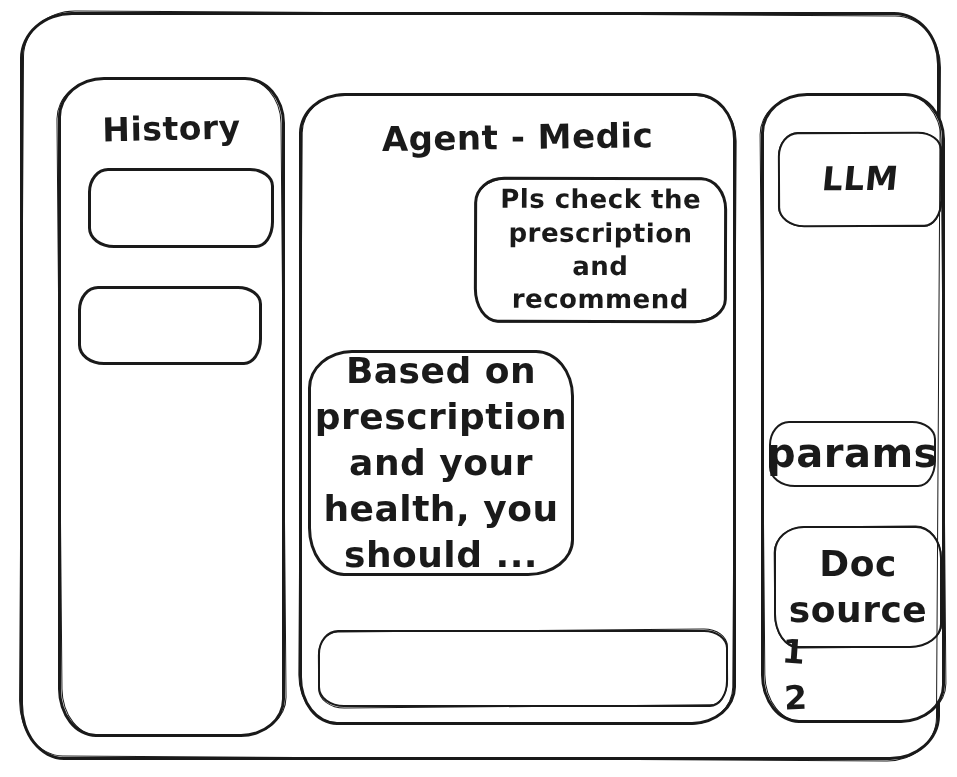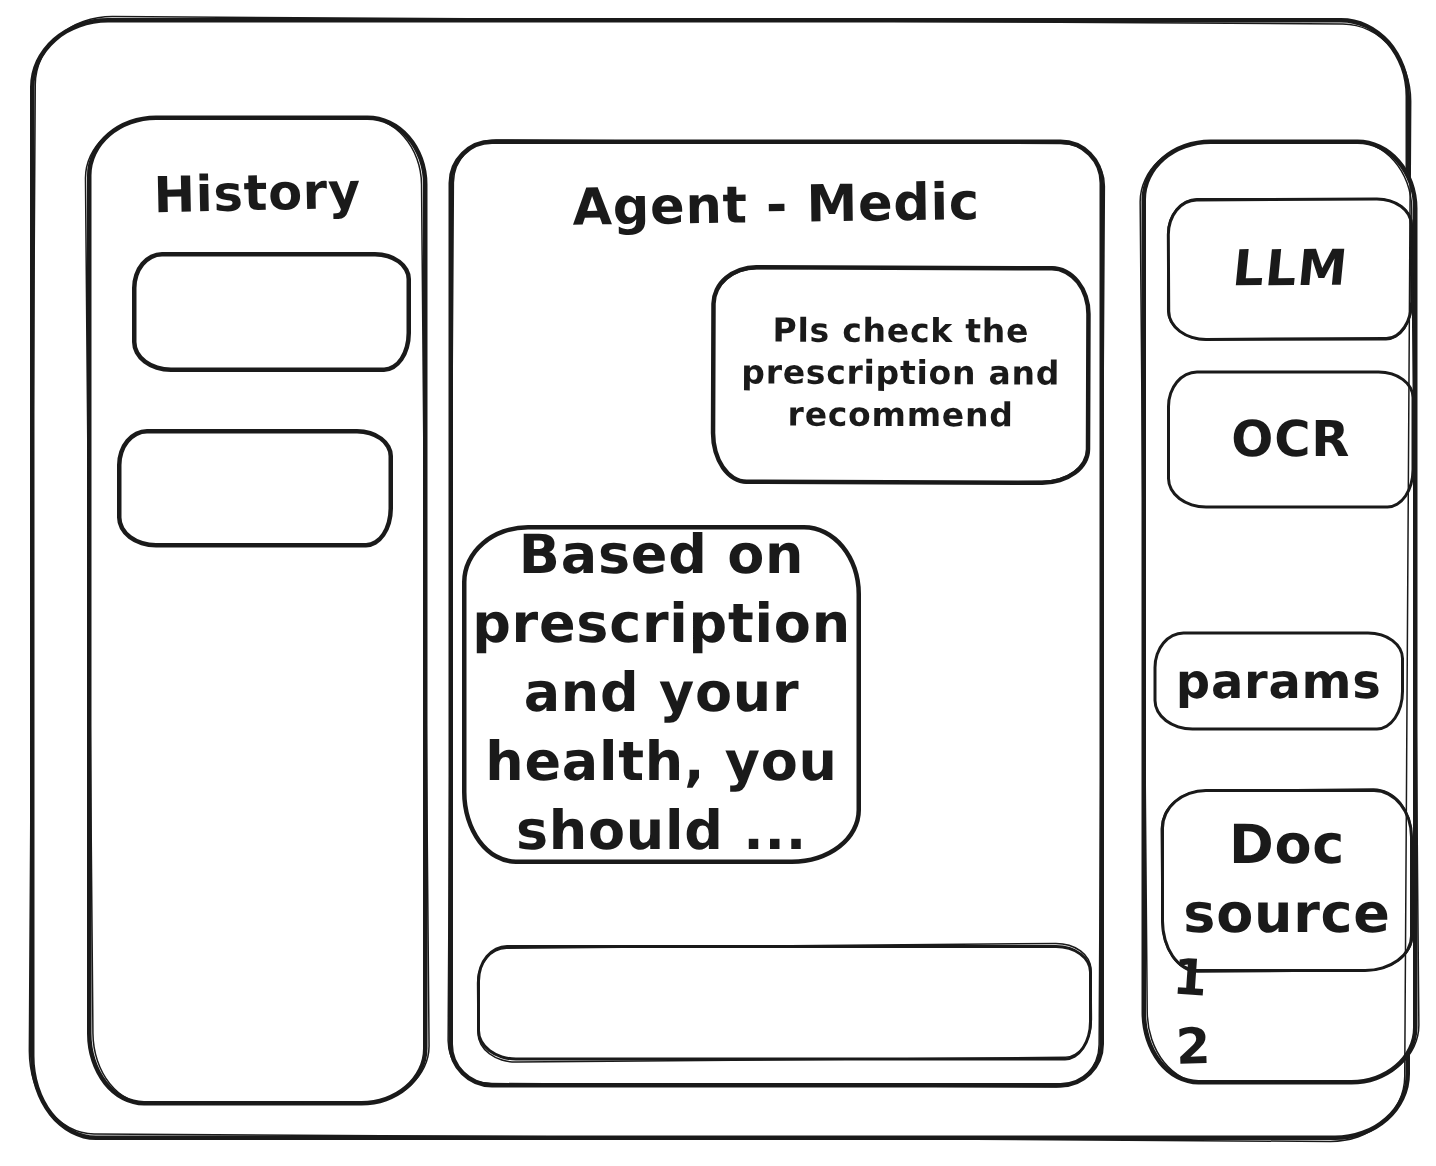--- a/index.html
+++ b/index.html
@@ -58,48 +58,48 @@
   #left-panel{left:35px;top:62px;width:227px;height:660px;}
   #history-title{
     position:absolute;left:0;top:28px;width:100%;
     text-align:center;font-size:33px;
     transform:rotate(-1.2deg);
   }
   #hist-item-1{left:27px;top:88px;width:186px;height:80px;}
   #hist-item-2{left:17px;top:206px;width:184px;height:79px;}
 
   
-  #chat-panel{left:276px;top:78px;width:437px;height:632px;border-radius:29px;}
+  #chat-panel{left:276px;top:78px;width:437px;height:632px;}
   #chat-title{
     position:absolute;left:0;top:20px;width:100%;
     text-align:center;font-size:34px;
     transform:rotate(-.8deg);
   }
   .bubble{
     display:flex;align-items:center;justify-content:center;
     text-align:center;
-    font-size:22px;
+    font-size:26px;
     padding:8px 14px;
   }
   #msg-user{left:172px;top:81px;width:253px;height:146px;transform:rotate(.2deg);}
   #msg-agent{left:6px;top:254px;width:266px;height:226px;font-size:36px;}
   #chat-input{left:16px;top:534px;width:410px;height:77px;border-width:2.5px;}
 
   
   #right-panel{left:738px;top:78px;width:184px;height:630px;}
   .tool{
     display:flex;align-items:center;justify-content:center;
     text-align:center;
     font-size:33px;
     border-width:2.6px;
   }
   #tool-llm{left:14px;top:36px;width:164px;height:95px;transform:rotate(-.3deg);}
   #tool-llm .hand{transform:skewX(-6deg);}
   #tool-ocr{left:14px;top:151px;width:165px;height:92px;}
-  #tool-params{left:5px;top:325px;width:167px;height:66px;font-size:32px;}
+  #tool-params{left:5px;top:325px;width:167px;height:66px;font-size:40px;}
   #tool-doc{left:10px;top:430px;width:168px;height:122px;font-size:36px;line-height:1.35;}
   .doc-item{
     position:absolute;
     font-size:33px;font-weight:bold;
   }
   #doc-item-1{left:18px;top:536px;transform:rotate(4deg);}
   #doc-item-2{left:20px;top:582px;transform:rotate(-2deg);}
 </style>
 </head>
 <body>
@@ -125,23 +125,20 @@
 
     <div id="chat-input" class="sk dbl2 r-box"></div>
   </div>
 
   <div id="right-panel" class="sk dbl2 r-panel">
 
     <div id="tool-llm" class="sk dbl r-box tool">
       <span class="hand">LLM</span>
     </div>
 
-    <div id="tool-ocr" class="sk r-box tool">
-      <span class="hand">OCR</span>
-    </div>
 
     <div id="tool-params" class="sk r-box tool">
       <span class="hand">params</span>
     </div>
 
     <div id="tool-doc" class="sk dbl2 r-bub tool">
       <span class="hand">Doc source</span>
     </div>
 
     <div id="doc-item-1" class="doc-item">1</div>

